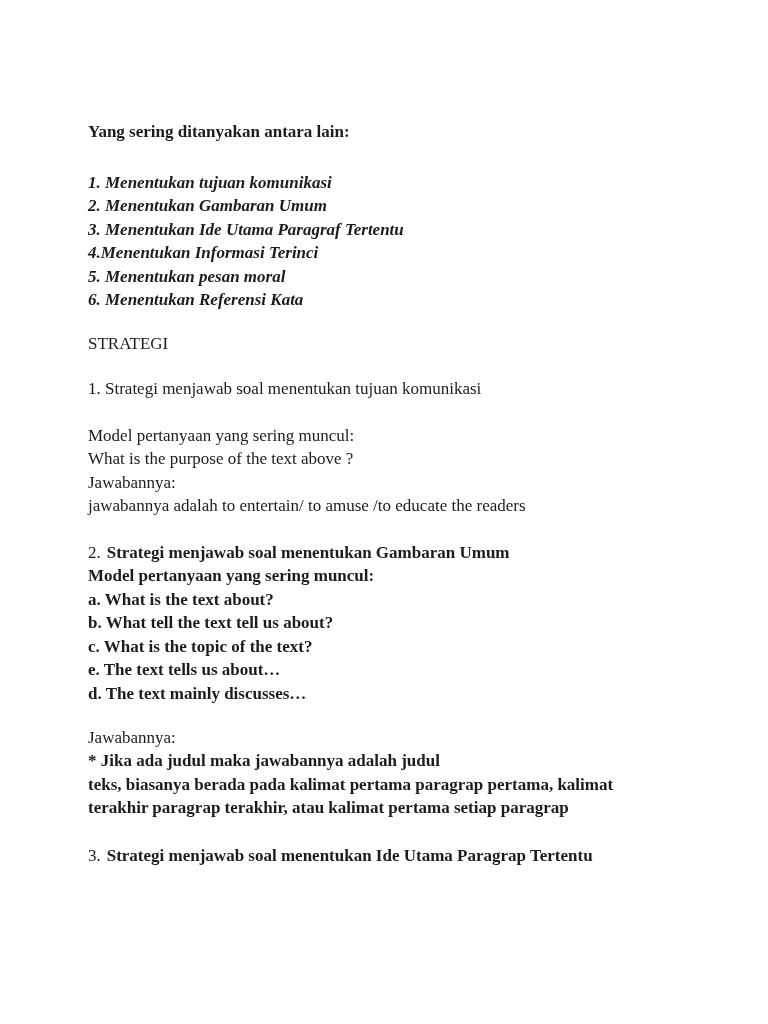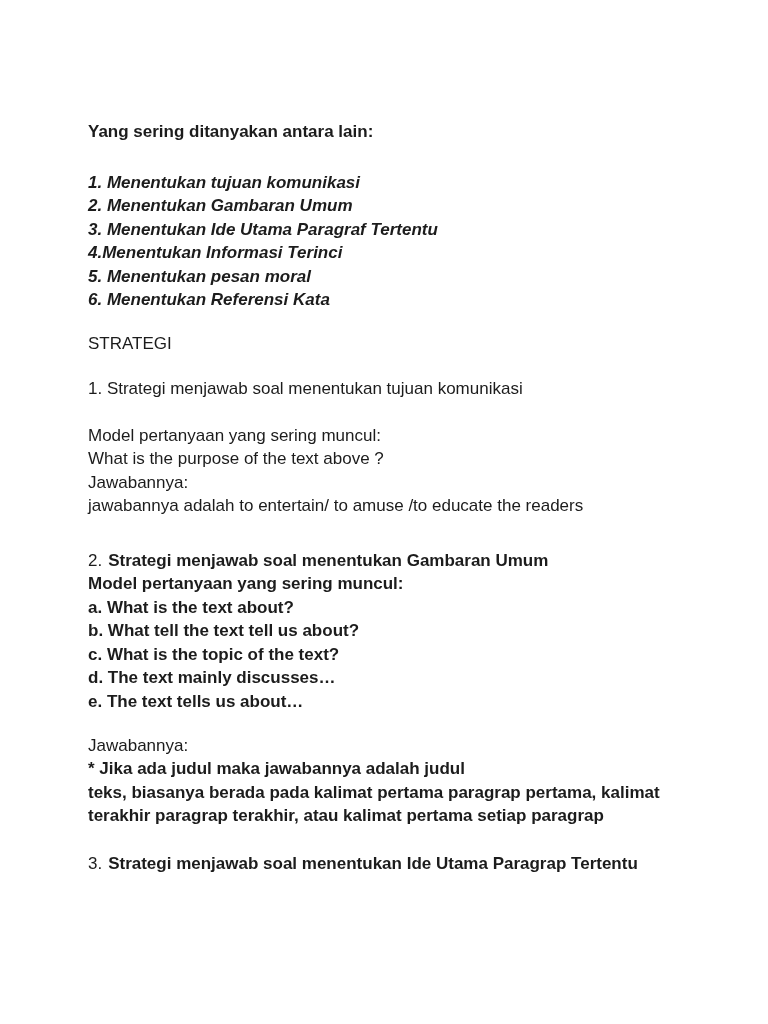--- a/index.html
+++ b/index.html
@@ -6,42 +6,42 @@
     margin: 0;
     padding: 0;
     background: #ffffff;
   }
   .page {
     position: relative;
     width: 768px;
     height: 1024px;
     background: #ffffff;
     overflow: hidden;
-    font-family: Liberation Sans, sans-serif;
+    font-family: Liberation Serif, serif;
     color: #1c1c1c;
     font-size: 17px;
     line-height: 23.5px;
   }
   .content {
     position: absolute;
     left: 88px;
     top: 120px;
     width: 600px;
   }
   .line { white-space: nowrap; }
   .bold { font-weight: bold; }
   .num-prefix { font-weight: normal; margin-right: 0.35em; }
 
   .intro-heading { font-weight: bold; }
   .question-types { margin-top: 27px; }
   .question-types .line { font-weight: bold; font-style: italic; }
   .strategy-heading { margin-top: 20px; }
   .strategy1-title { margin-top: 21.5px; }
   .strategy1-body { margin-top: 23.5px; }
-  .strategy2-block { margin-top: 31px; }
+  .strategy2-block { margin-top: 23px; }
   .answer-block { margin-top: 20.5px; }
   .answer-block .answer-line { font-weight: bold; }
   .strategy3-title { margin-top: 24.5px; }
 </style>
 </head>
 <body>
 
 <div class="page">
   <div class="content">
 
@@ -68,22 +68,22 @@
     </div>
 
     <div class="strategy2-block">
       <div class="line">
         <span class="num-prefix">2.</span><span class="bold">Strategi menjawab soal menentukan Gambaran Umum</span>
       </div>
       <div class="line bold">Model pertanyaan yang sering muncul:</div>
       <div class="line bold">a. What is the text about?</div>
       <div class="line bold">b. What tell the text tell us about?</div>
       <div class="line bold">c. What is the topic of the text?</div>
+      <div class="line bold">e. The text tells us about…</div>
       <div class="line bold">d. The text mainly discusses…</div>
-      <div class="line bold">e. The text tells us about…</div>
     </div>
 
     <div class="answer-block">
       <div class="line">Jawabannya:</div>
       <div class="line answer-line">* Jika ada judul maka jawabannya adalah judul</div>
       <div class="line answer-line">teks, biasanya berada pada kalimat pertama paragrap pertama, kalimat</div>
       <div class="line answer-line">terakhir paragrap terakhir, atau kalimat pertama setiap paragrap</div>
     </div>
 
     <div class="strategy3-title line">

